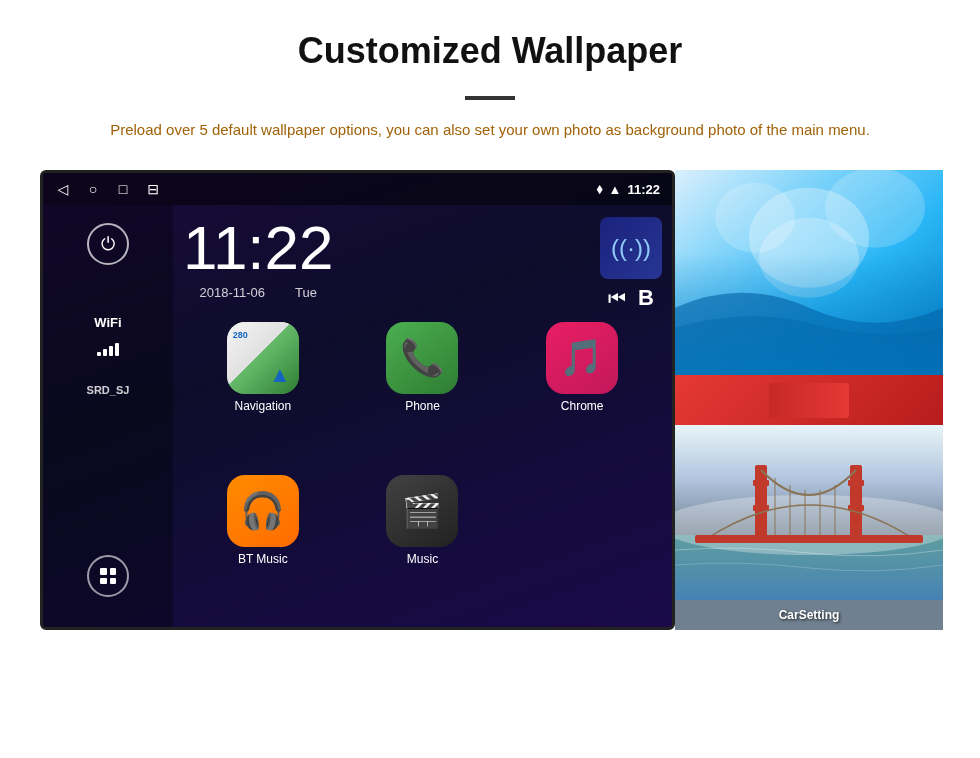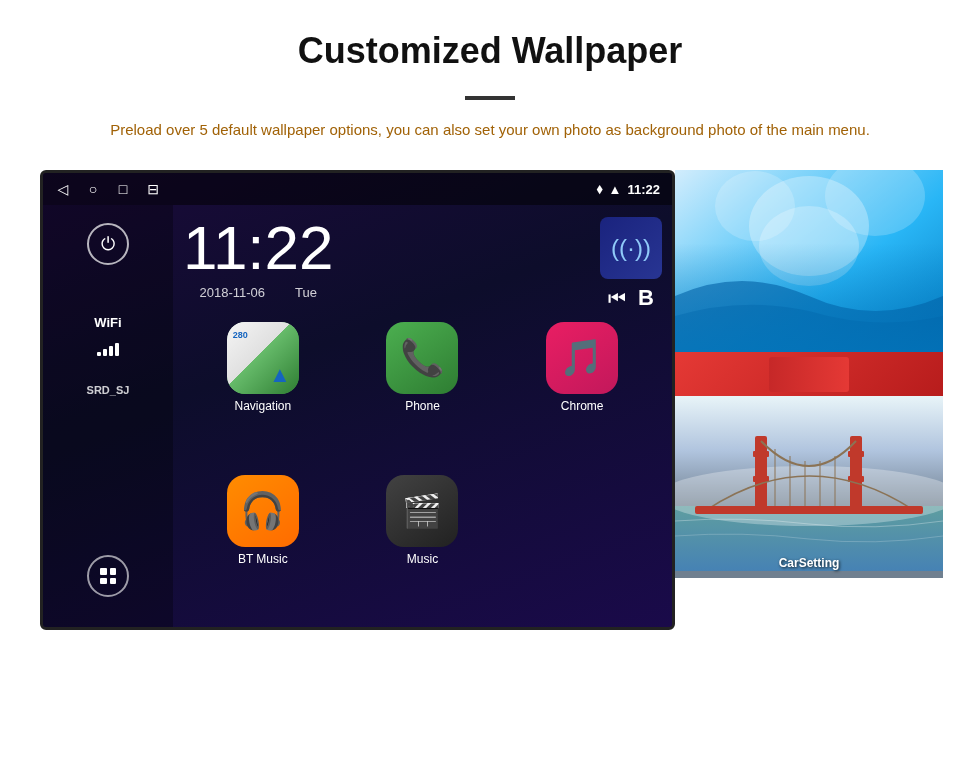--- a/index.html
+++ b/index.html
@@ -268,21 +268,21 @@
     }
 
     
     .video-icon-bg {
       background: linear-gradient(145deg, #424242, #212121);
     }
 
     
     .wallpaper-panels {
       width: 268px;
-      height: 408px;
+      height: 460px;
       display: flex;
       flex-direction: column;
       gap: 0;
       flex-shrink: 0;
       position: relative;
     }
 
     .wallpaper-top {
       height: 230px;
       background: linear-gradient(135deg, #87CEEB 0%, #4fc3f7 30%, #29b6f6 50%, #0288d1 70%, #01579b 90%);

